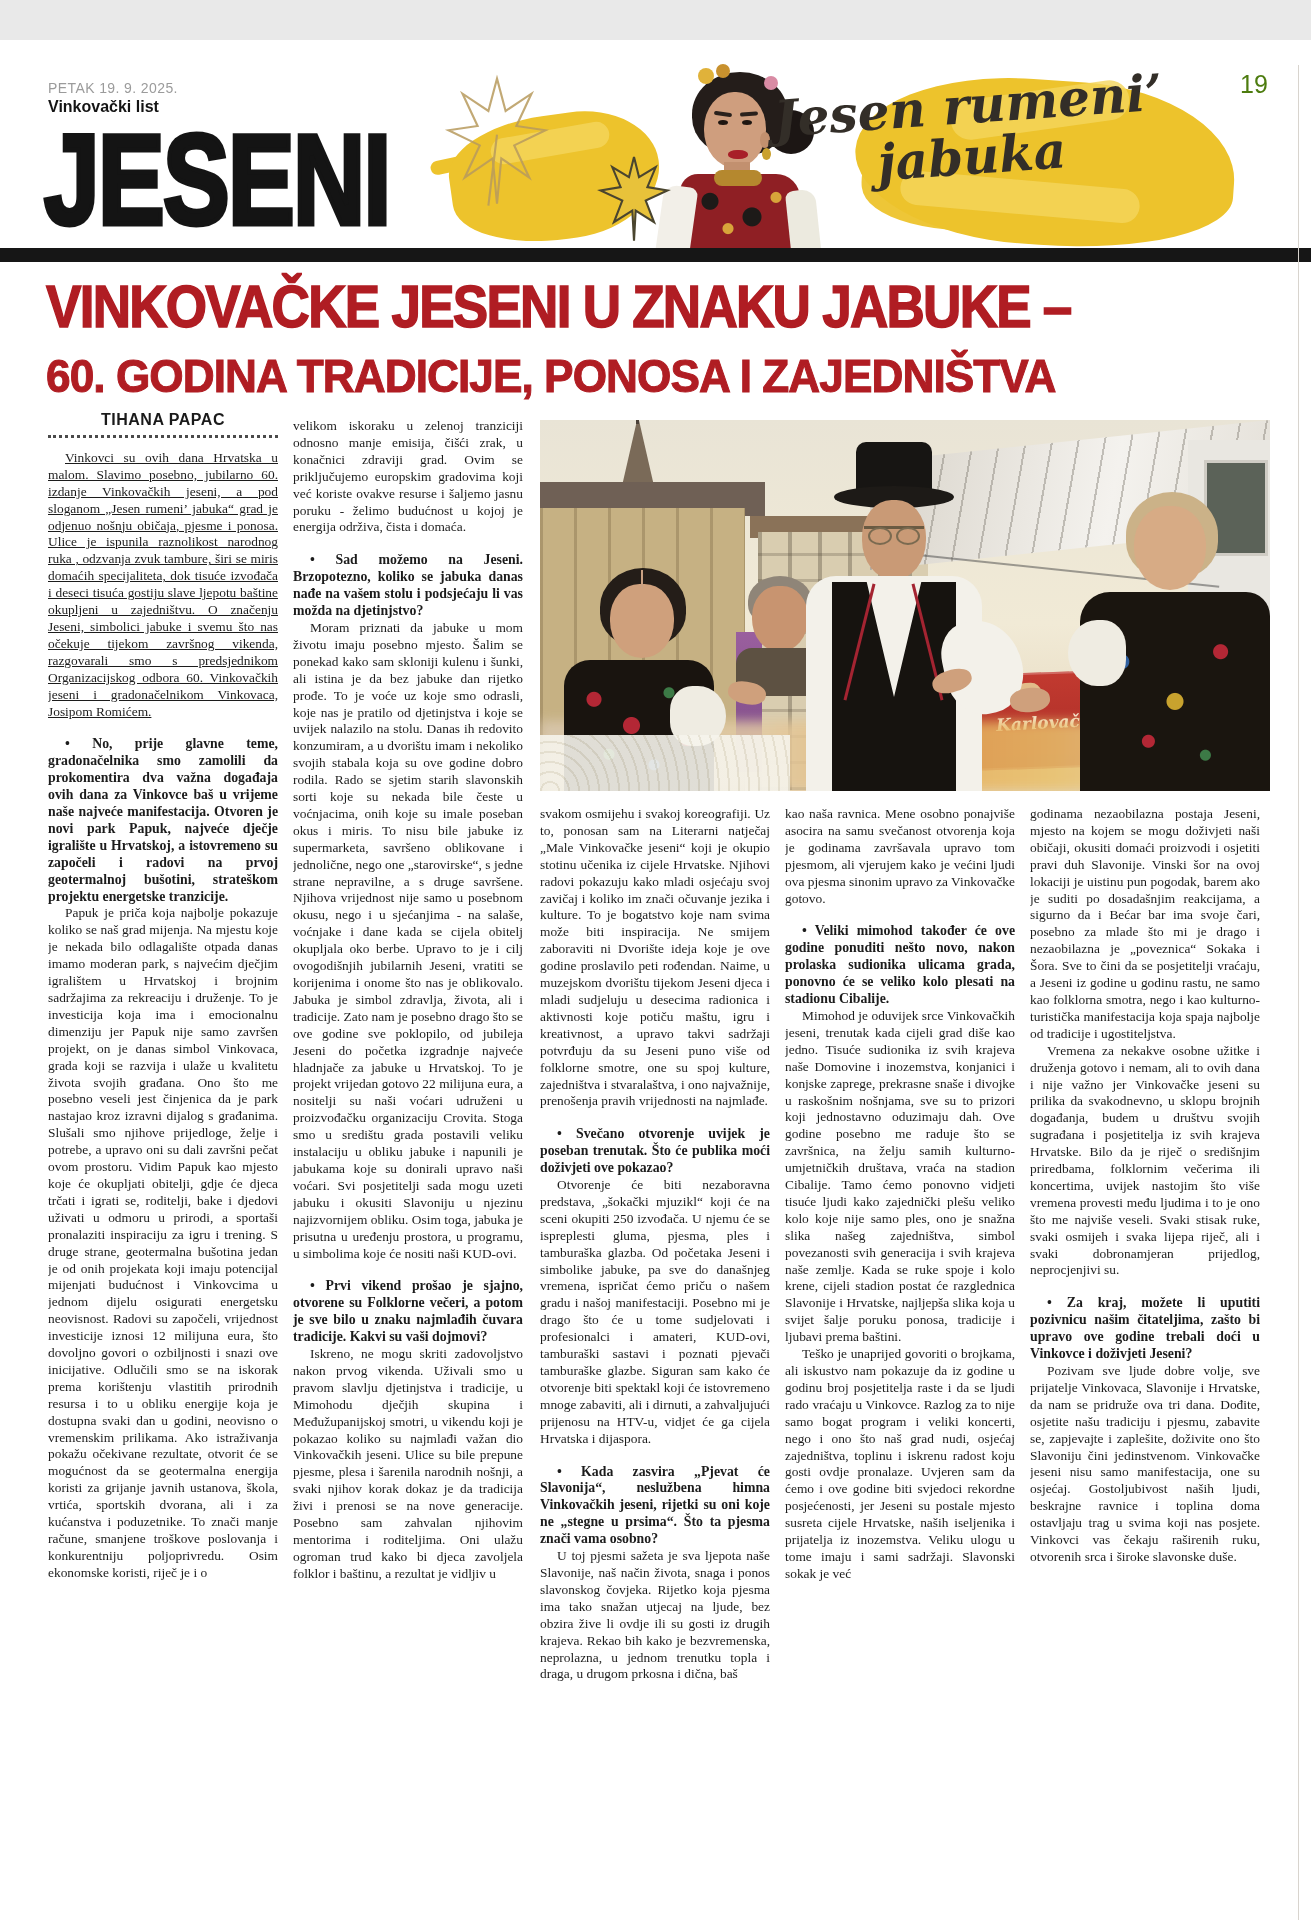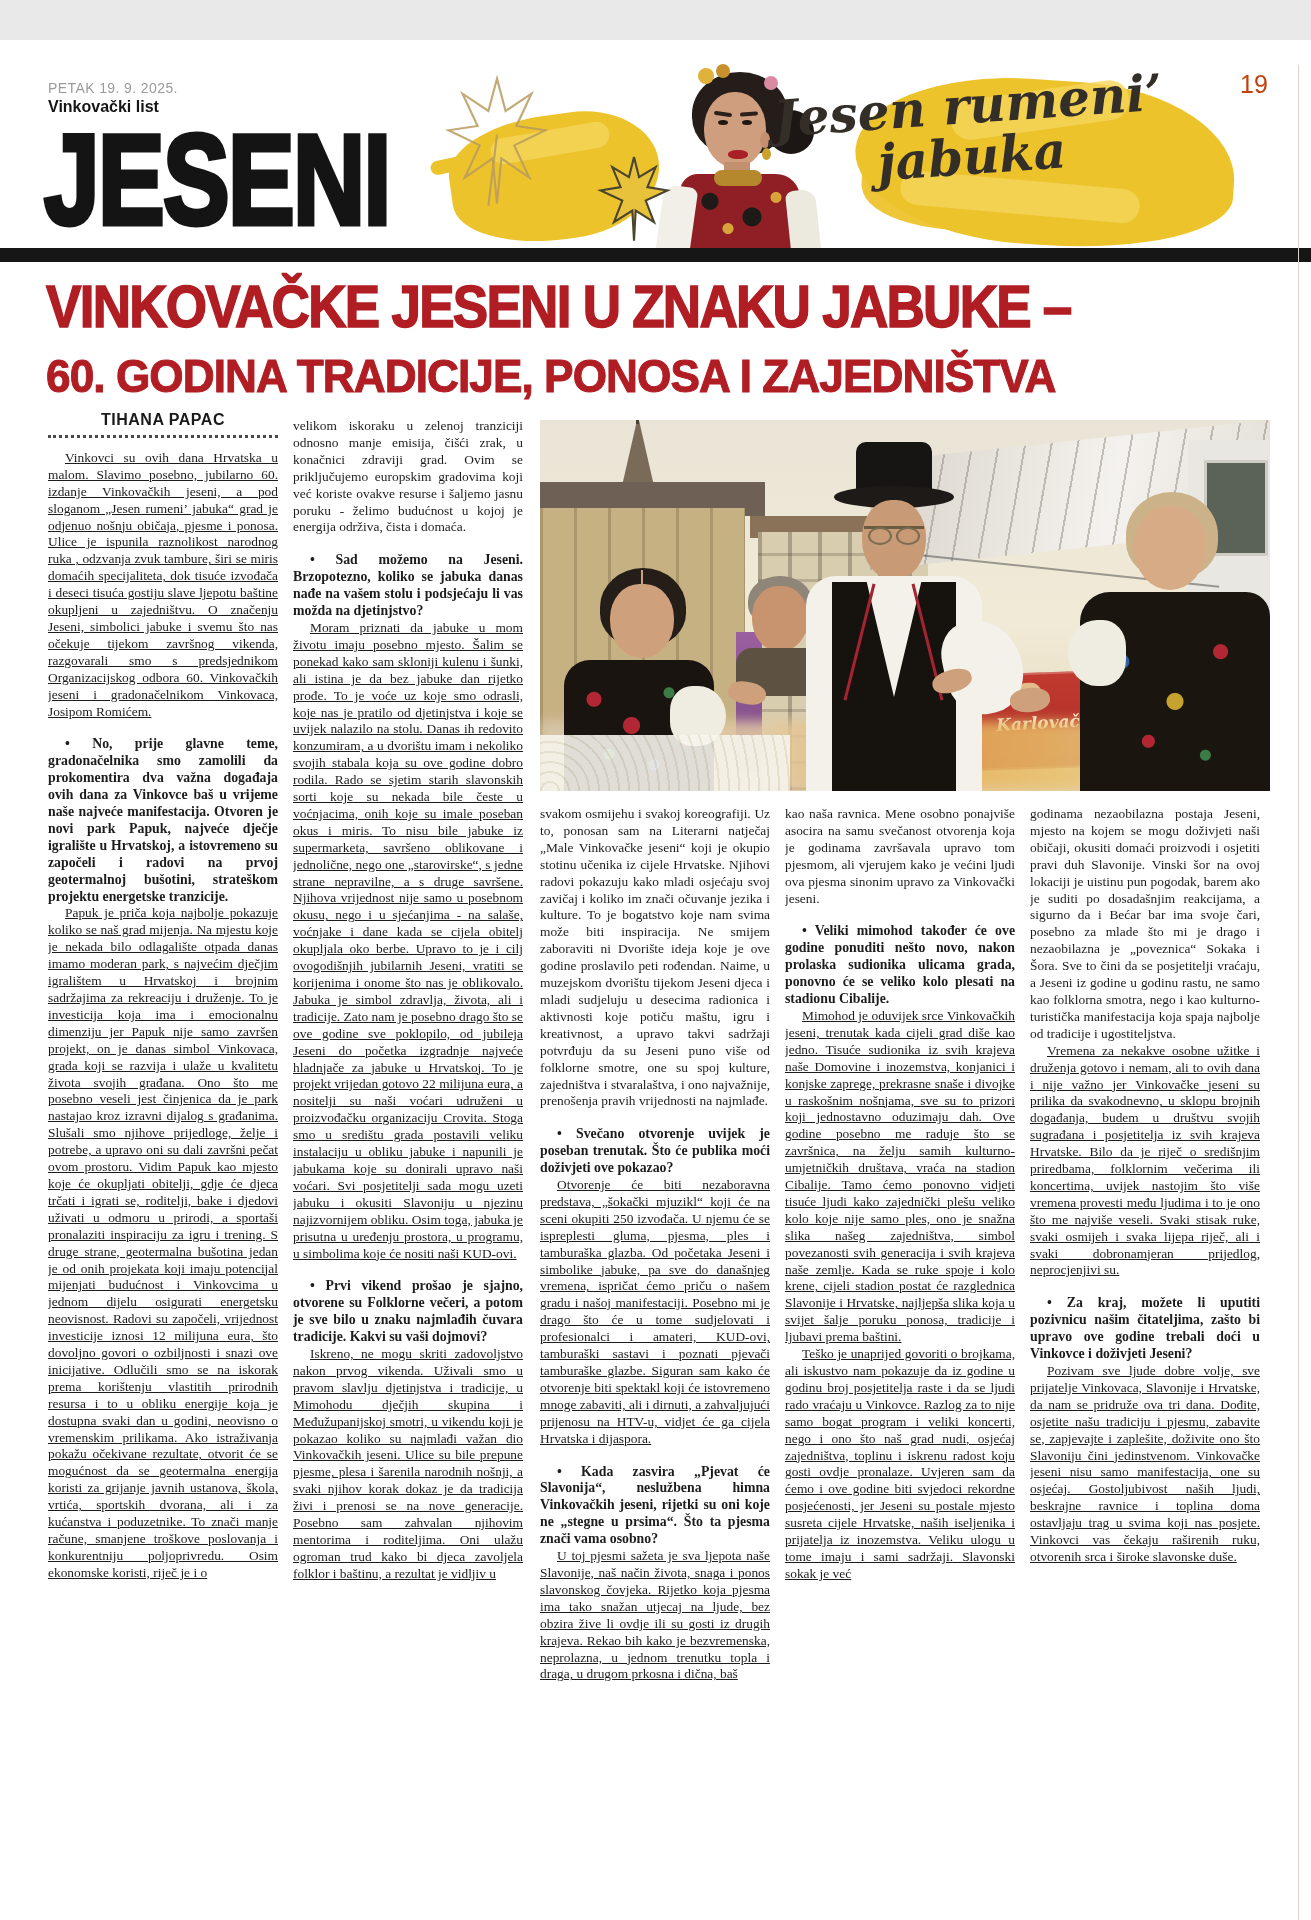--- a/index.html
+++ b/index.html
@@ -9,21 +9,21 @@
 
   
   .kicker-date{position:absolute;left:48px;top:40px;font-family:"Liberation Sans",sans-serif;
     font-size:14px;color:#9b9b9b;letter-spacing:.4px;}
   .kicker-pub{position:absolute;left:48px;top:58px;font-family:"Liberation Sans",sans-serif;
     font-size:16px;font-weight:bold;color:#141414;}
   .masthead{position:absolute;left:44px;top:66px;font-family:"Liberation Sans",sans-serif;
     font-size:128px;font-weight:bold;color:#141414;-webkit-text-stroke:5px #141414;
     letter-spacing:-2px;transform:scaleX(.78);transform-origin:left top;white-space:nowrap;}
   .page-number{position:absolute;left:1240px;top:30px;font-family:"Liberation Sans",sans-serif;
-    font-size:25px;color:#c2410c;}
+    font-size:25px;color:#4d7c0f;}
   .black-bar{position:absolute;left:0;top:208px;width:1311px;height:14px;background:#161616;}
 
   
   .splash{position:absolute;left:430px;top:20px;width:830px;height:190px;}
   .blob{position:absolute;background:#edc32c;}
   .blob.b1{left:430px;top:35px;width:290px;height:135px;border-radius:45% 60% 50% 55%/60% 45% 60% 45%;transform:rotate(-6deg);opacity:.95;}
   .blob.b2{left:425px;top:20px;width:380px;height:165px;border-radius:50% 45% 55% 50%/55% 60% 40% 55%;transform:rotate(4deg);}
   .blob.b3{left:20px;top:55px;width:210px;height:125px;border-radius:55% 45% 50% 60%/45% 55% 60% 45%;transform:rotate(-8deg);}
   .blob.hi{background:#f4d65c;opacity:.8;}
   .blob.h1{left:520px;top:30px;width:180px;height:40px;border-radius:20px;transform:rotate(-8deg);}
@@ -71,21 +71,21 @@
 
   
   .byline{width:100%;text-align:center;font-family:"Liberation Sans",sans-serif;
     font-size:16px;font-weight:bold;color:#1a1a1a;letter-spacing:.5px;}
   .byline-rule{margin-top:6px;border-bottom:3px dotted #4a4a4a;height:0;margin-bottom:12px;}
 
   
   .col{position:absolute;width:230px;overflow:hidden;text-align:justify;
     font-size:13.4px;line-height:16.9px;}
   .col p{margin:0;}
-  .col p.p{text-indent:17px;text-decoration:underline;}
+  .col p.p{text-indent:17px;}
   .col p.lead{text-indent:17px;text-decoration:underline;}
   .col p.cont{text-indent:0;}
   .col p.q{font-weight:bold;text-indent:17px;margin-top:16px;font-size:13.8px;}
   #col1{left:48px;top:372px;height:1520px;}
   #col2{left:293px;top:378px;height:1514px;}
   #col3{left:540px;top:766px;height:1126px;}
   #col4{left:785px;top:766px;height:1126px;}
   #col5{left:1030px;top:766px;height:1126px;}
 
   
@@ -290,21 +290,21 @@
       <p class="p">Iskreno, ne mogu skriti zadovoljstvo nakon prvog vikenda. Uživali smo u pravom slavlju djetinjstva i tradicije, u Mimohodu dječjih skupina i Međužupanijskoj smotri, u vikendu koji je pokazao koliko su najmlađi važan dio Vinkovačkih jeseni. Ulice su bile prepune pjesme, plesa i šarenila narodnih nošnji, a svaki njihov korak dokaz je da tradicija živi i prenosi se na nove generacije. Posebno sam zahvalan njihovim mentorima i roditeljima. Oni ulažu ogroman trud kako bi djeca zavoljela folklor i baštinu, a rezultat je vidljiv u</p>
     </div>
   <div class="col" id="col3">
       <p class="cont">svakom osmijehu i svakoj koreografiji. Uz to, ponosan sam na Literarni natječaj „Male Vinkovačke jeseni“ koji je okupio stotinu učenika iz cijele Hrvatske. Njihovi radovi pokazuju kako mladi osjećaju svoj zavičaj i koliko im znači očuvanje jezika i kulture. To je bogatstvo koje nam svima može biti inspiracija. Ne smijem zaboraviti ni Dvorište ideja koje je ove godine proslavilo peti rođendan. Naime, u muzejskom dvorištu tijekom Jeseni djeca i mladi sudjeluju u desecima radionica i aktivnosti koje potiču maštu, igru i kreativnost, a upravo takvi sadržaji potvrđuju da su Jeseni puno više od folklorne smotre, one su spoj kulture, zajedništva i stvaralaštva, i ono najvažnije, prenošenja pravih vrijednosti na najmlađe.</p>
       <p class="q">• Svečano otvorenje uvijek je poseban trenutak. Što će publika moći doživjeti ove pokazao?</p>
       <p class="p">Otvorenje će biti nezaboravna predstava, „šokački mjuzikl“ koji će na sceni okupiti 250 izvođača. U njemu će se ispreplesti gluma, pjesma, ples i tamburaška glazba. Od početaka Jeseni i simbolike jabuke, pa sve do današnjeg vremena, ispričat ćemo priču o našem gradu i našoj manifestaciji. Posebno mi je drago što će u tome sudjelovati i profesionalci i amateri, KUD-ovi, tamburaški sastavi i poznati pjevači tamburaške glazbe. Siguran sam kako će otvorenje biti spektakl koji će istovremeno mnoge zabaviti, ali i dirnuti, a zahvaljujući prijenosu na HTV-u, vidjet će ga cijela Hrvatska i dijaspora.</p>
       <p class="q">• Kada zasvira „Pjevat će Slavonija“, neslužbena himna Vinkovačkih jeseni, rijetki su oni koje ne „stegne u prsima“. Što ta pjesma znači vama osobno?</p>
       <p class="p">U toj pjesmi sažeta je sva ljepota naše Slavonije, naš način života, snaga i ponos slavonskog čovjeka. Rijetko koja pjesma ima tako snažan utjecaj na ljude, bez obzira žive li ovdje ili su gosti iz drugih krajeva. Rekao bih kako je bezvremenska, neprolazna, u jednom trenutku topla i draga, u drugom prkosna i dična, baš</p>
     </div>
   <div class="col" id="col4">
-      <p class="cont">kao naša ravnica. Mene osobno ponajviše asocira na samu svečanost otvorenja koja je godinama završavala upravo tom pjesmom, ali vjerujem kako je većini ljudi ova pjesma sinonim upravo za Vinkovački jeseni.</p>
+      <p class="cont">kao naša ravnica. Mene osobno ponajviše asocira na samu svečanost otvorenja koja je godinama završavala upravo tom pjesmom, ali vjerujem kako je većini ljudi ova pjesma sinonim upravo za Vinkovačke gotovo.</p>
       <p class="q">• Veliki mimohod također će ove godine ponuditi nešto novo, nakon prolaska sudionika ulicama grada, ponovno će se veliko kolo plesati na stadionu Cibalije.</p>
       <p class="p">Mimohod je oduvijek srce Vinkovačkih jeseni, trenutak kada cijeli grad diše kao jedno. Tisuće sudionika iz svih krajeva naše Domovine i inozemstva, konjanici i konjske zaprege, prekrasne snaše i divojke u raskošnim nošnjama, sve su to prizori koji jednostavno oduzimaju dah. Ove godine posebno me raduje što se završnica, na želju samih kulturno-umjetničkih društava, vraća na stadion Cibalije. Tamo ćemo ponovno vidjeti tisuće ljudi kako zajednički plešu veliko kolo koje nije samo ples, ono je snažna slika našeg zajedništva, simbol povezanosti svih generacija i svih krajeva naše zemlje. Kada se ruke spoje i kolo krene, cijeli stadion postat će razglednica Slavonije i Hrvatske, najljepša slika koja u svijet šalje poruku ponosa, tradicije i ljubavi prema baštini.</p>
       <p class="p">Teško je unaprijed govoriti o brojkama, ali iskustvo nam pokazuje da iz godine u godinu broj posjetitelja raste i da se ljudi rado vraćaju u Vinkovce. Razlog za to nije samo bogat program i veliki koncerti, nego i ono što naš grad nudi, osjećaj zajedništva, toplinu i iskrenu radost koju gosti ovdje pronalaze. Uvjeren sam da ćemo i ove godine biti svjedoci rekordne posjećenosti, jer Jeseni su postale mjesto susreta cijele Hrvatske, naših iseljenika i prijatelja iz inozemstva. Veliku ulogu u tome imaju i sami sadržaji. Slavonski sokak je već</p>
     </div>
   <div class="col" id="col5">
       <p class="cont">godinama nezaobilazna postaja Jeseni, mjesto na kojem se mogu doživjeti naši običaji, okusiti domaći proizvodi i osjetiti pravi duh Slavonije. Vinski šor na ovoj lokaciji je uistinu pun pogodak, barem ako je suditi po dosadašnjim reakcijama, a sigurno da i Bećar bar ima svoje čari, posebno za mlade što mi je drago i nezaobilazna je „poveznica“ Sokaka i Šora. Sve to čini da se posjetitelji vraćaju, a Jeseni iz godine u godinu rastu, ne samo kao folklorna smotra, nego i kao kulturno-turistička manifestacija koja spaja najbolje od tradicije i ugostiteljstva.</p>
       <p class="p">Vremena za nekakve osobne užitke i druženja gotovo i nemam, ali to ovih dana i nije važno jer Vinkovačke jeseni su prilika da svakodnevno, u sklopu brojnih događanja, budem u društvu svojih sugrađana i posjetitelja iz svih krajeva Hrvatske. Bilo da je riječ o središnjim priredbama, folklornim večerima ili koncertima, uvijek nastojim što više vremena provesti među ljudima i to je ono što me najviše veseli. Svaki stisak ruke, svaki osmijeh i svaka lijepa riječ, ali i svaki dobronamjeran prijedlog, neprocjenjivi su.</p>
       <p class="q">• Za kraj, možete li uputiti pozivnicu našim čitateljima, zašto bi upravo ove godine trebali doći u Vinkovce i doživjeti Jeseni?</p>
       <p class="p">Pozivam sve ljude dobre volje, sve prijatelje Vinkovaca, Slavonije i Hrvatske, da nam se pridruže ova tri dana. Dođite, osjetite našu tradiciju i pjesmu, zabavite se, zapjevajte i zaplešite, doživite ono što Slavoniju čini jedinstvenom. Vinkovačke jeseni nisu samo manifestacija, one su osjećaj. Gostoljubivost naših ljudi, beskrajne ravnice i toplina doma ostavljaju trag u svima koji nas posjete. Vinkovci vas čekaju raširenih ruku, otvorenih srca i široke slavonske duše.</p>
     </div>

